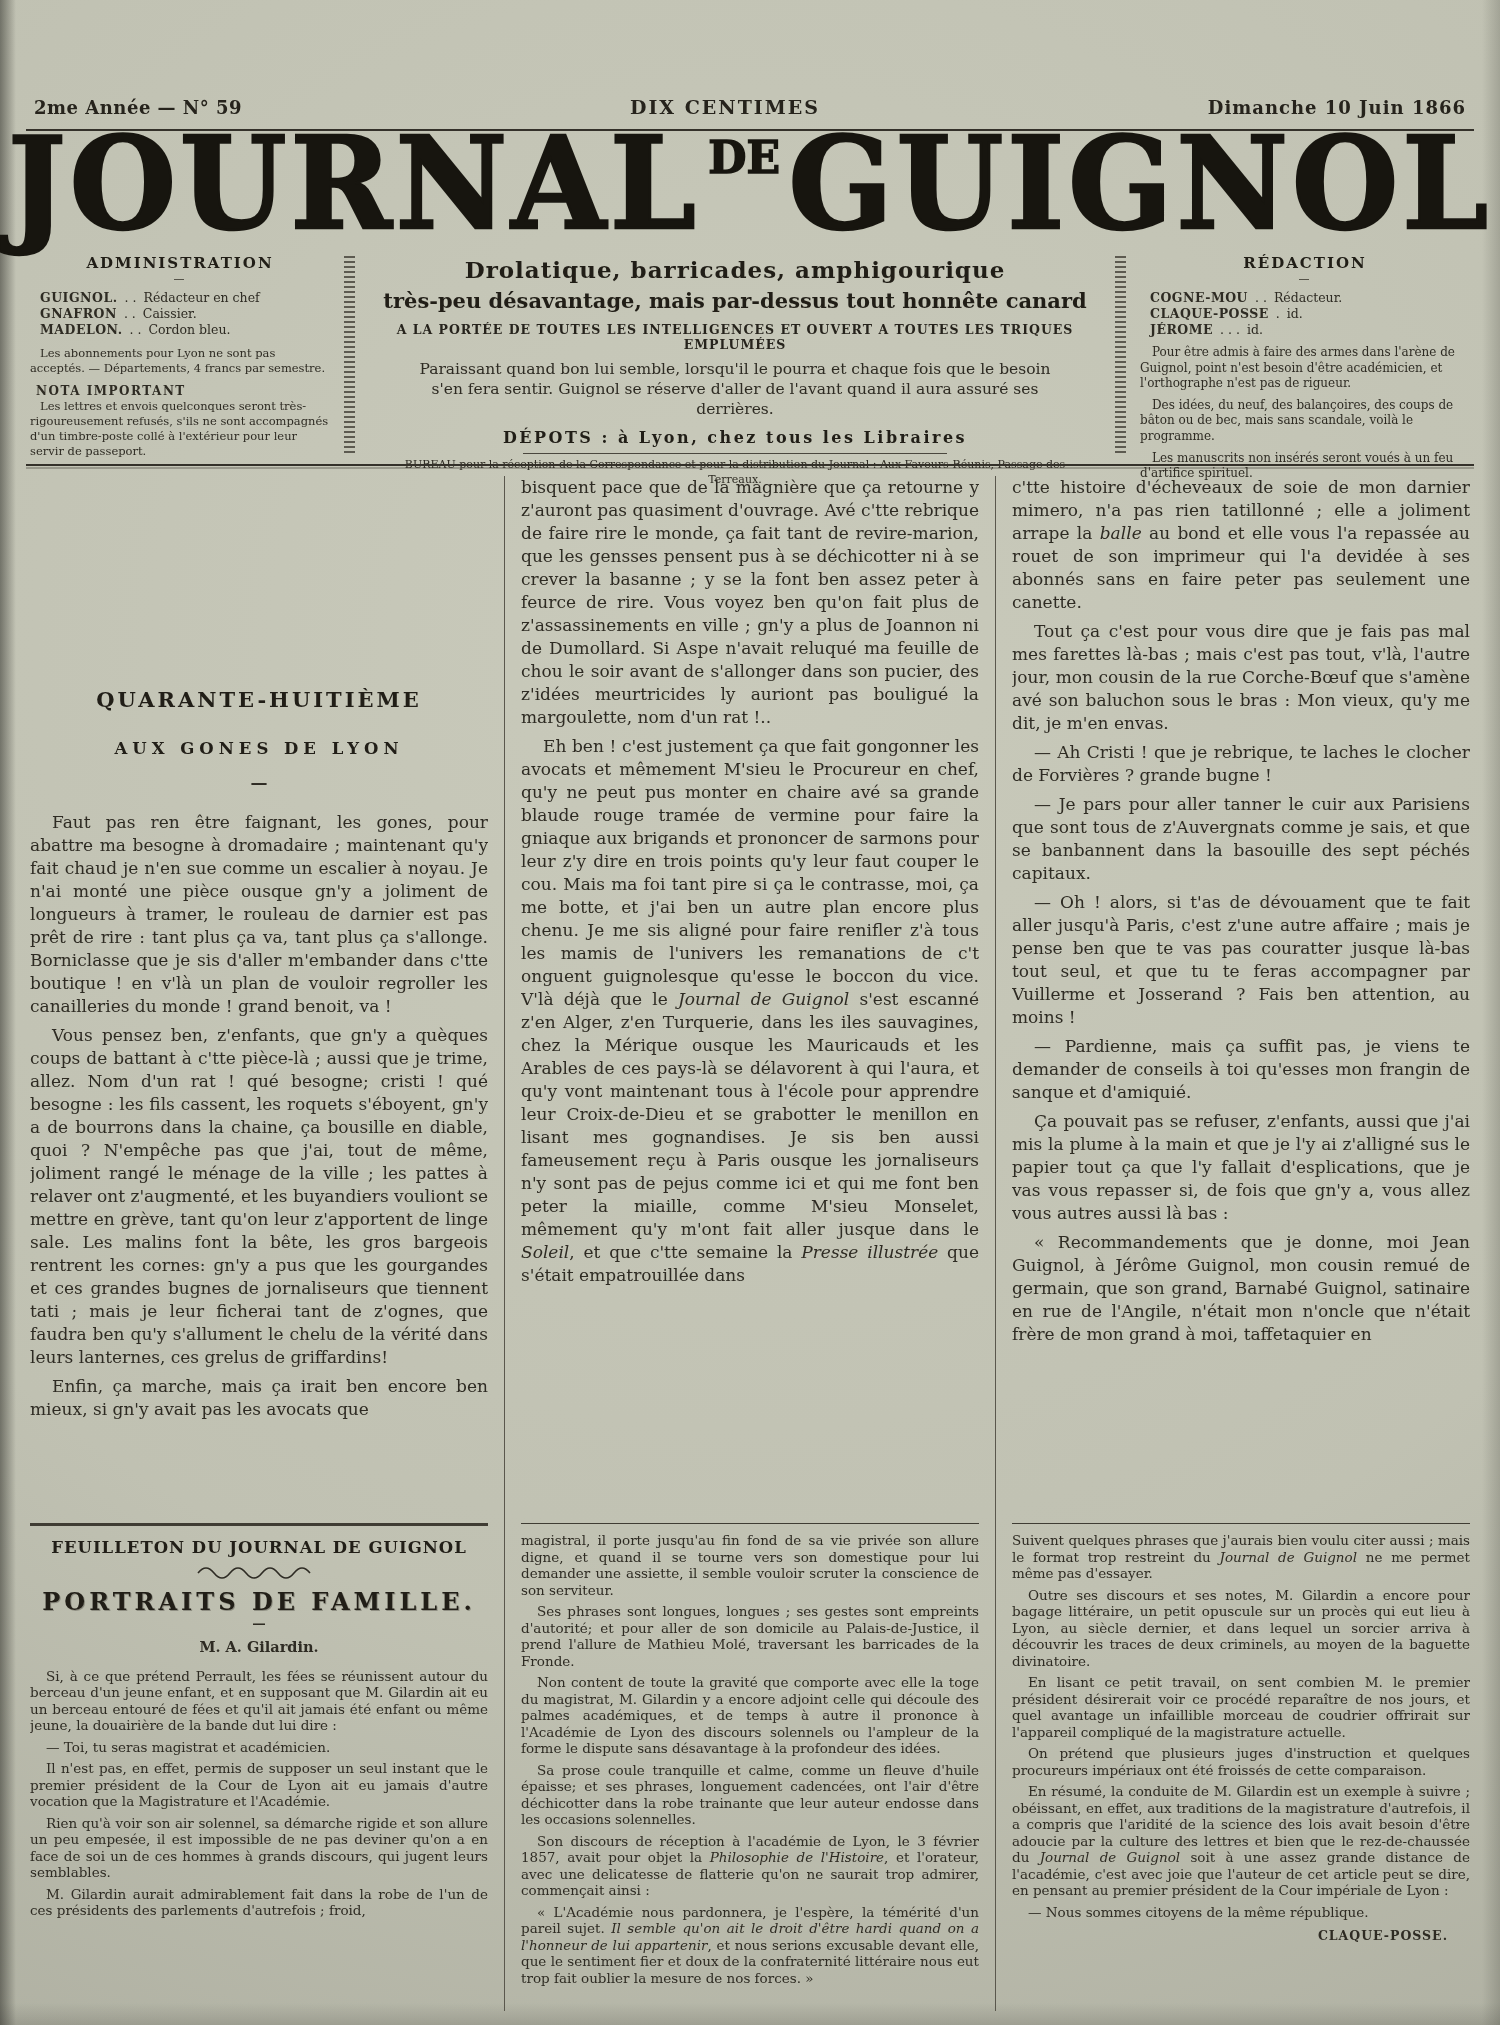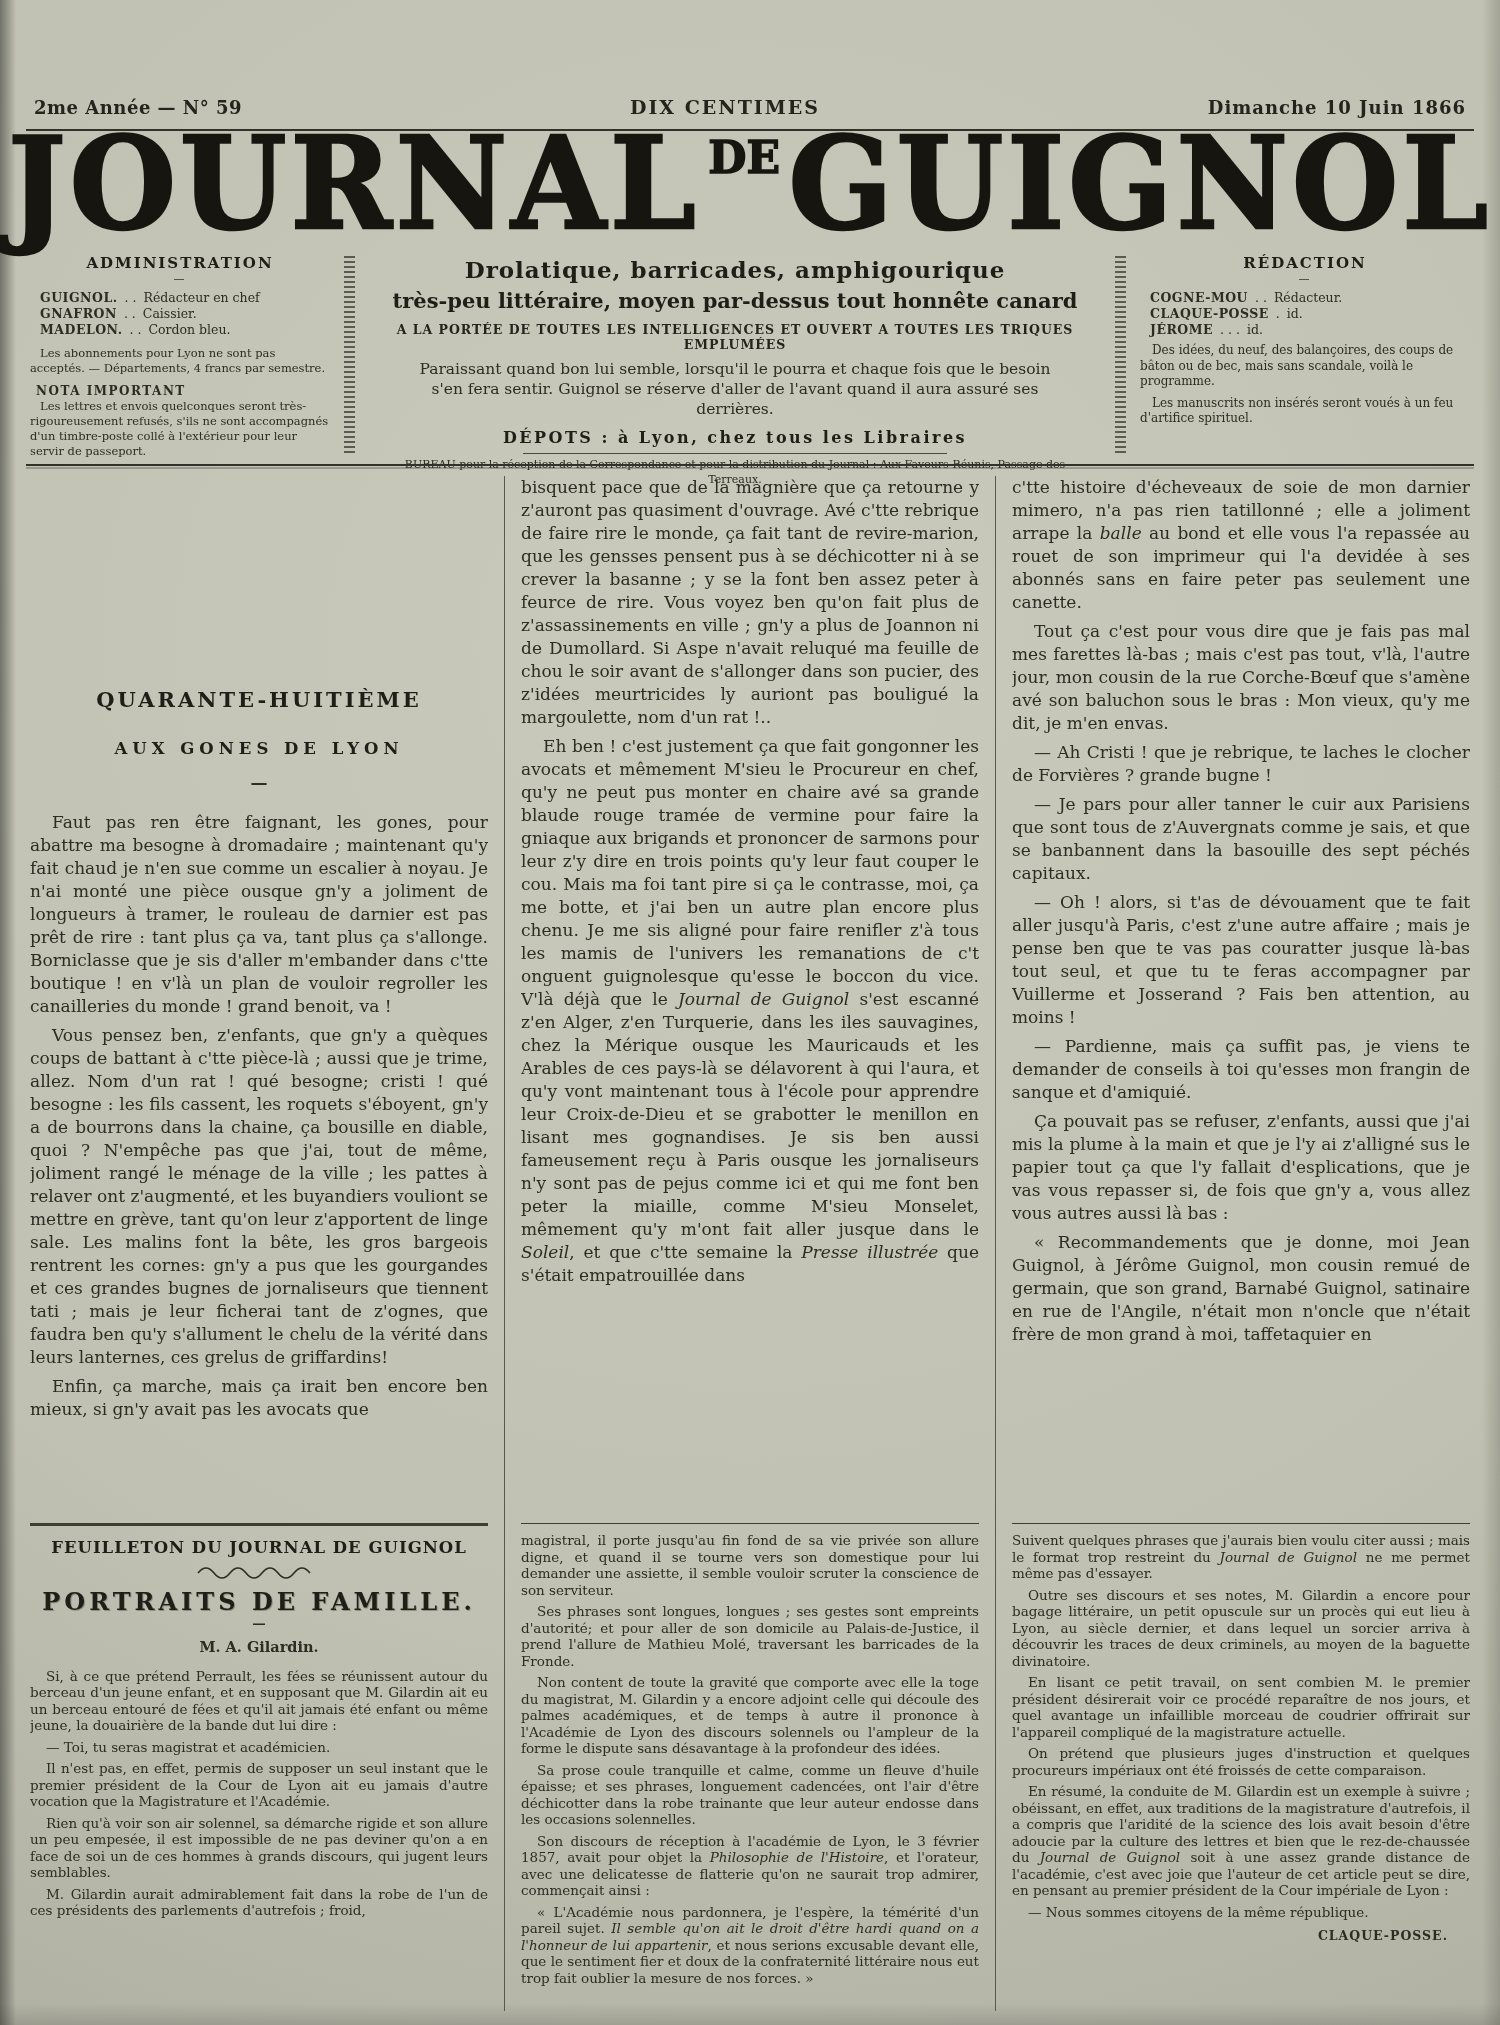--- a/index.html
+++ b/index.html
@@ -102,21 +102,21 @@
       </div>
       <div class="small-note">Les abonnements pour Lyon ne sont pas acceptés. — Départements, 4 francs par semestre.</div>
       <div class="nota-title">NOTA IMPORTANT</div>
       <div class="small-note" style="margin-top:0;">Les lettres et envois quelconques seront très-rigoureusement refusés, s'ils ne sont accompagnés d'un timbre-poste collé à l'extérieur pour leur servir de passeport.</div>
     </div>
 
     <div class="orn"></div>
 
     <div class="manifesto">
       <div class="m-l1">Drolatique, barricades, amphigourique</div>
-      <div class="m-l3">très-peu littéraire, moyen par-dessus tout honnête canard</div>
+      <div class="m-l3">très-peu désavantage, mais par-dessus tout honnête canard</div>
       <div class="m-l4">A LA PORTÉE DE TOUTES LES INTELLIGENCES ET OUVERT A TOUTES LES TRIQUES EMPLUMÉES</div>
       <div class="m-l5">Paraissant quand bon lui semble, lorsqu'il le pourra et chaque fois que le besoin s'en fera sentir. Guignol se réserve d'aller de l'avant quand il aura assuré ses derrières.</div>
       <div class="m-depots">DÉPOTS : à Lyon, chez tous les Libraires</div>
       <div class="m-rule"></div>
       <div class="m-bureau">BUREAU pour la réception de la Correspondance et pour la distribution du Journal : Aux Faveurs-Réunis, Passage des Terreaux.</div>
     </div>
 
     <div class="orn"></div>
 
     <div class="redaction">
@@ -130,20 +130,21 @@
       <div class="staff-row">
         <span class="staff-name">CLAQUE-POSSE</span>
         <span class="staff-dots">.</span>
         <span class="staff-role">id.</span>
       </div>
       <div class="staff-row">
         <span class="staff-name">JÉROME</span>
         <span class="staff-dots">. . .</span>
         <span class="staff-role">id.</span>
       </div>
+      <div class="red-note" style="margin-top:8px;">Pour être admis à faire des armes dans l'arène de Guignol, point n'est besoin d'être académicien, et l'orthographe n'est pas de rigueur.</div>
       <div class="red-note">Des idées, du neuf, des balançoires, des coups de bâton ou de bec, mais sans scandale, voilà le programme.</div>
       <div class="red-note">Les manuscrits non insérés seront voués à un feu d'artifice spirituel.</div>
     </div>
 
   </div>
 
   <div class="rule-head"></div>
 
   <div class="body">
 

